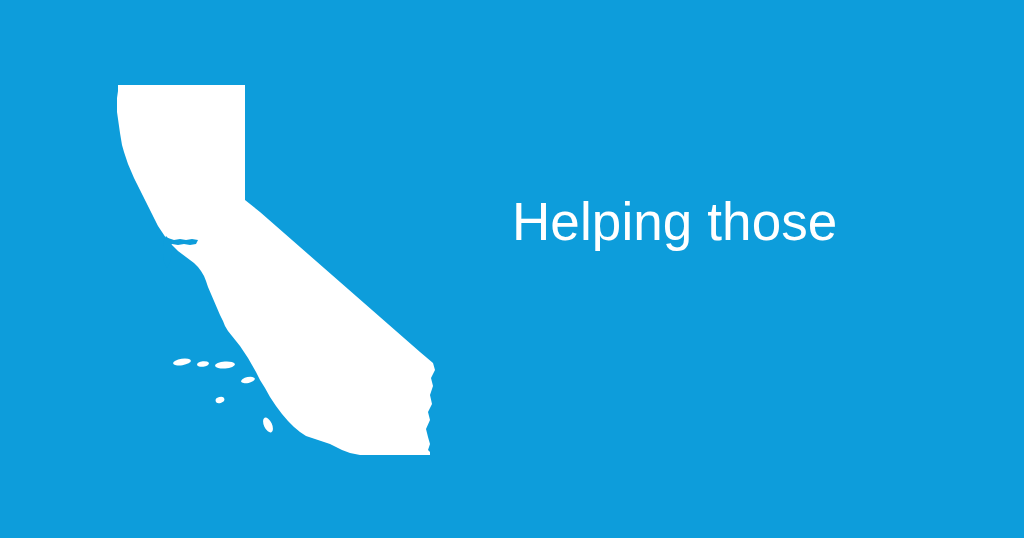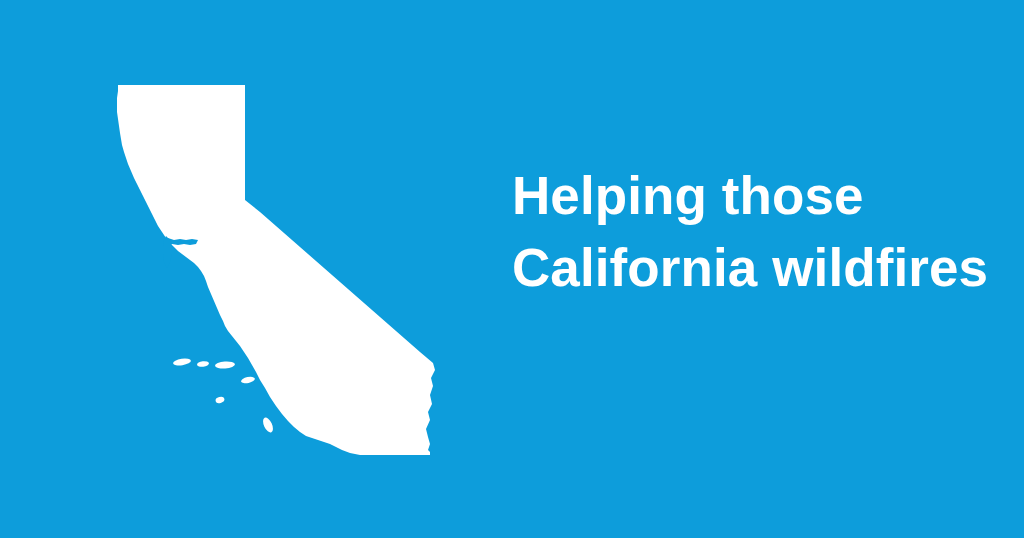--- a/index.html
+++ b/index.html
@@ -35,23 +35,24 @@
     position: absolute;
     left: 512px;
     top: 160px;
     width: 440px;
   }
   #headline .line {
     display: block;
     color: #ffffff;
     font-size: 53px;
     line-height: 72px;
-    font-weight: 700;
+    font-weight: 400;
     letter-spacing: 0.1px;
     white-space: nowrap;
+    margin-top: 26px;
   }
 </style>
 </head>
 <body>
 
 <div id="poster">
 
   <div id="map-figure">
     <svg viewBox="0 0 420 460" xmlns="http://www.w3.org/2000/svg" aria-hidden="true">
       <g>
@@ -196,16 +197,15 @@
         <ellipse cx="212" cy="345" rx="6" ry="5.0" fill="#ffffff" transform="rotate(-20 212 345)"></ellipse>
         <ellipse cx="160" cy="360" rx="4.5" ry="3.0" fill="#ffffff" transform="rotate(-15 160 360)"></ellipse>
         <ellipse cx="230" cy="368" rx="5" ry="9" fill="#ffffff" transform="rotate(-22 230 368)"></ellipse>
         <ellipse cx="208" cy="385" rx="4" ry="8" fill="#ffffff" transform="rotate(-25 208 385)"></ellipse>
       </g>
     </svg>
   </div>
 
   <div id="headline">
     <span class="line">Helping those</span>
-    <span class="line">California wildfires</span>
   </div>
 
 </div>
 
 </body></html>

